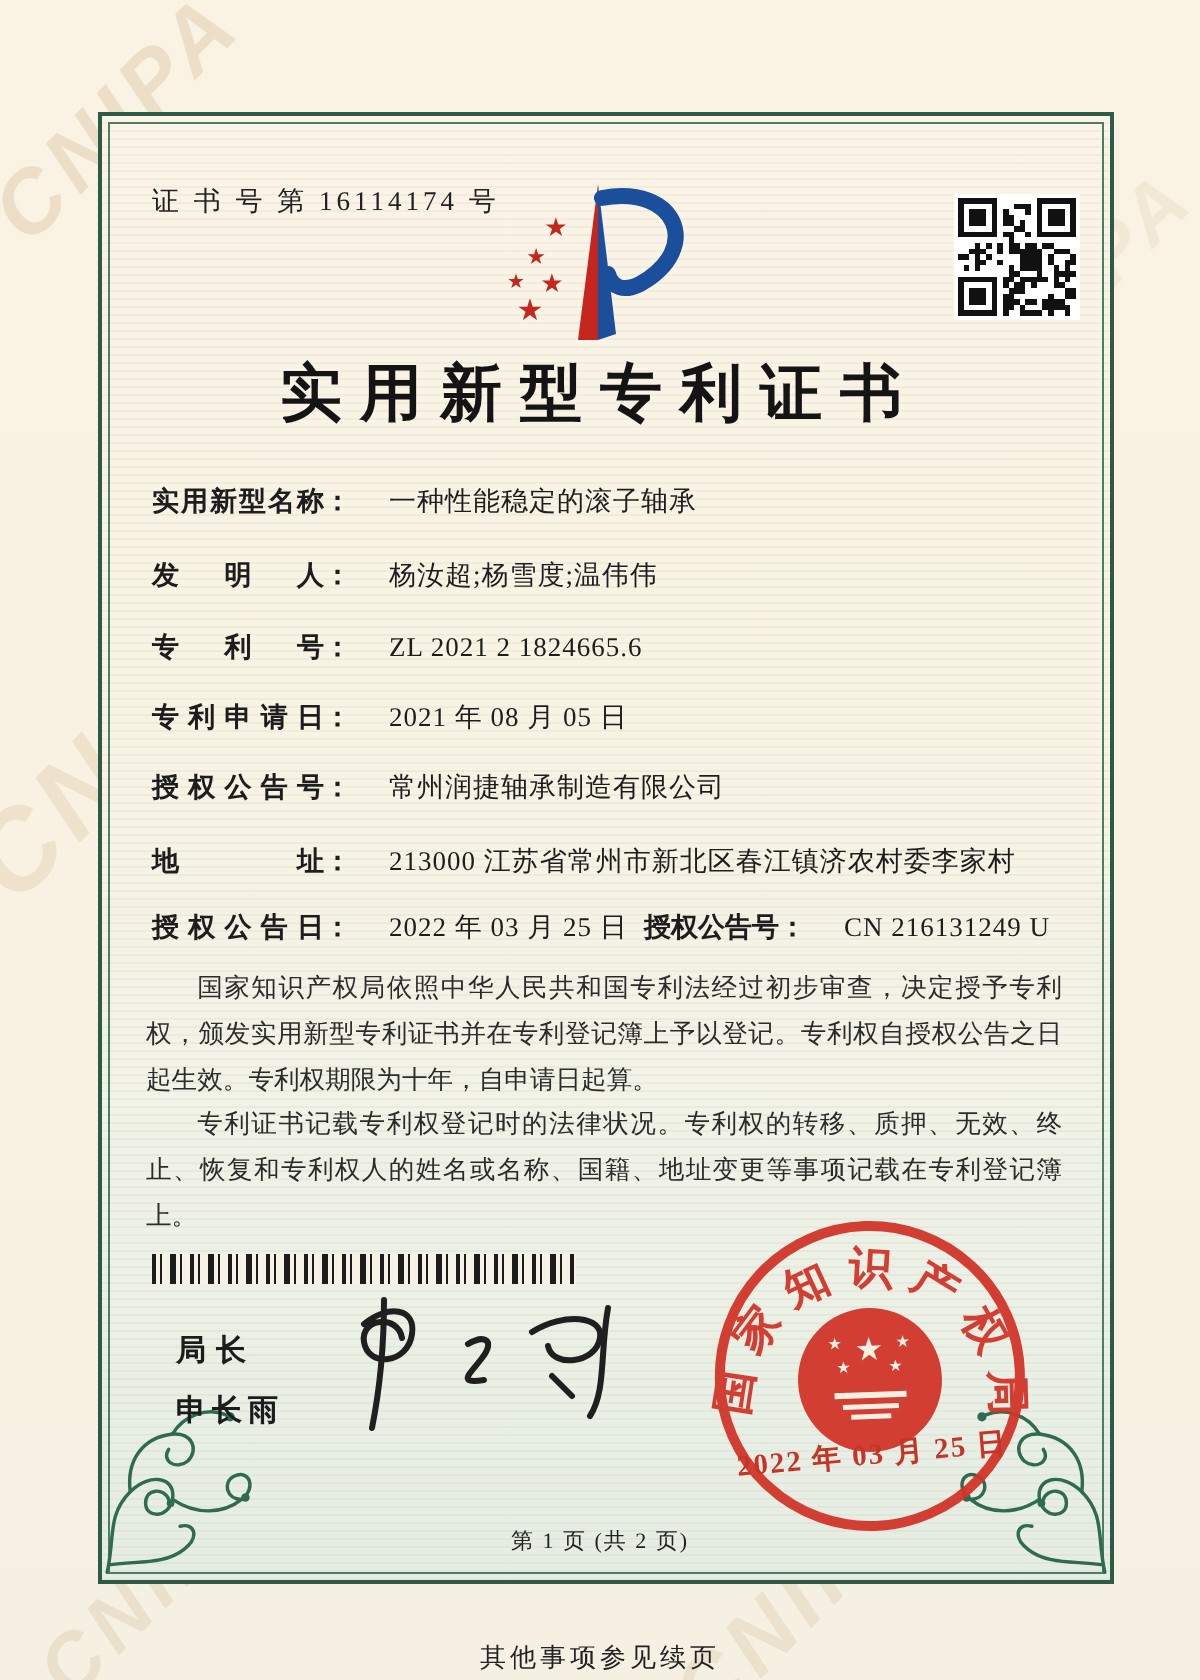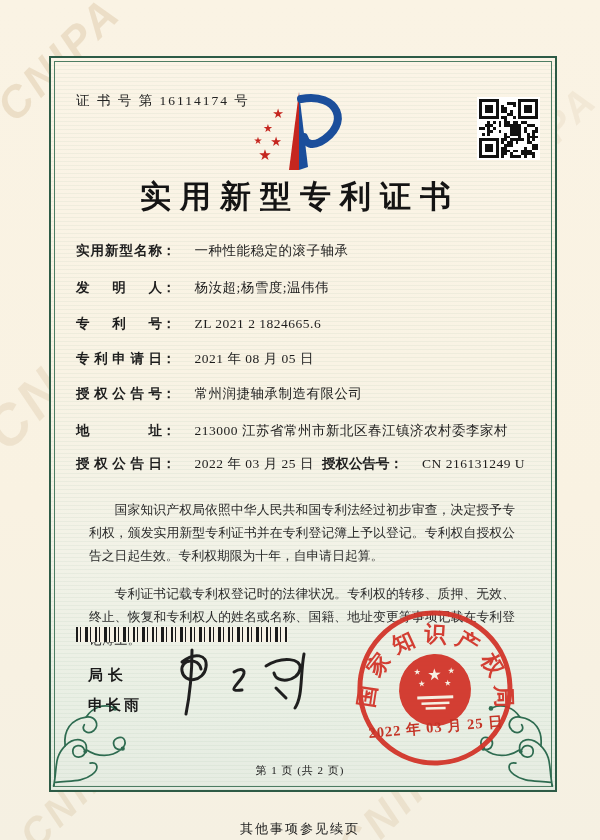--- a/index.html
+++ b/index.html
@@ -41,21 +41,21 @@
   
   .row{position:absolute;left:76px;width:470px;font-size:13.5px;color:#1d1d1d;}
   .row .lbl{display:inline-block;width:86px;text-align:justify;text-align-last:justify;
             font-weight:600;vertical-align:bottom;}
   .row .colon{font-weight:600;}
   .row .val{margin-left:19px;letter-spacing:.5px;}
   .row .pair2{position:absolute;left:246px;top:0;}
   
   .paras{position:absolute;left:73px;top:483px;width:458px;font-size:12.8px;
          color:#2b2b2b;line-height:1.78;text-align:justify;}
-  .paras p{margin:16px;text-indent:2em;}
+  .paras p{margin:0;text-indent:2em;}
   
   .barcode{position:absolute;left:76px;top:627px;width:212px;height:15px;
     background:repeating-linear-gradient(90deg,
       #1c1c1c 0 2px,#f7f2e6 2px 4px,#1c1c1c 4px 5px,#f7f2e6 5px 9px,
       #1c1c1c 9px 12px,#f7f2e6 12px 14px,#1c1c1c 14px 15px,#f7f2e6 15px 19px);}
   
   .signer-title{position:absolute;left:88px;top:666px;font-size:15px;color:#1c1c1c;
                 letter-spacing:5px;font-weight:600;}
   .signer-name{position:absolute;left:88px;top:696px;font-size:15px;color:#1c1c1c;
                letter-spacing:3px;font-weight:600;text-align:right;}

